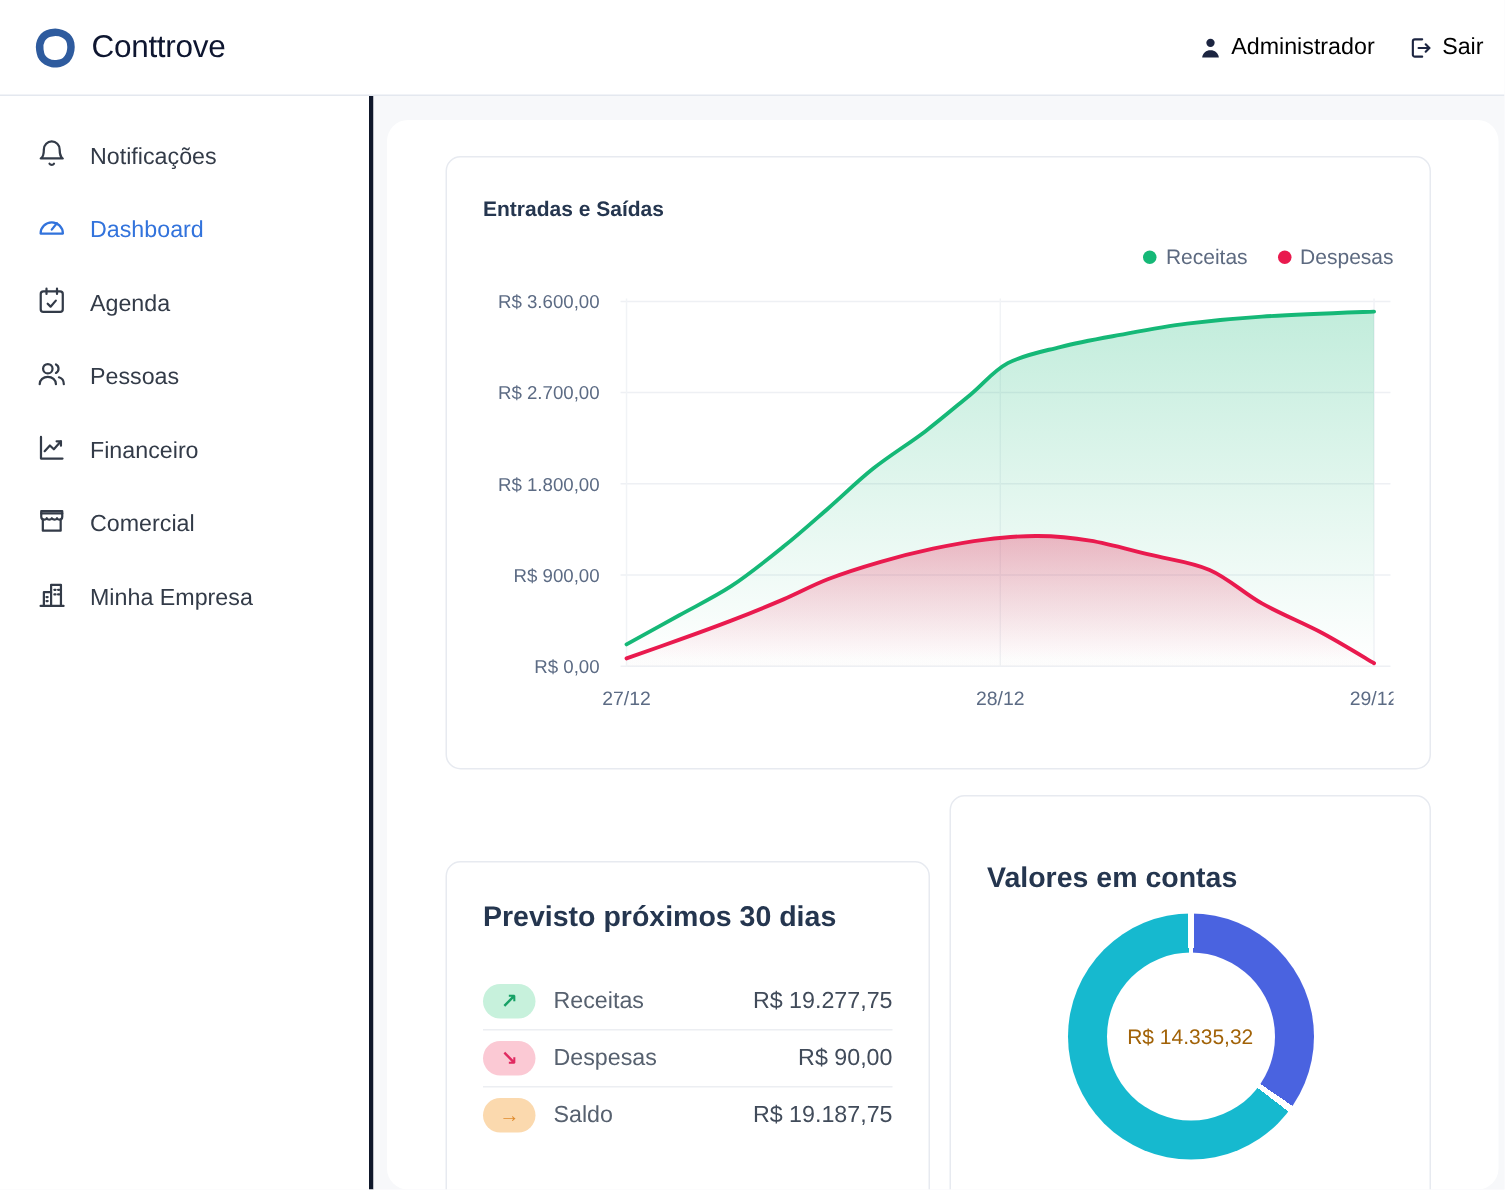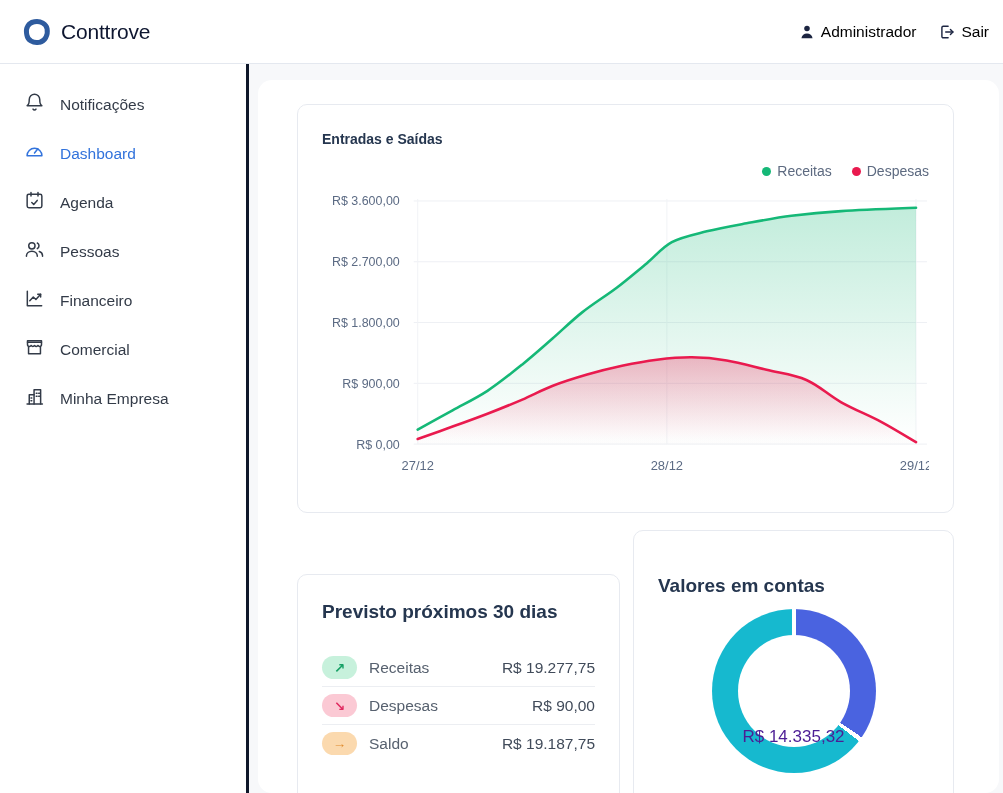--- a/index.html
+++ b/index.html
@@ -72,22 +72,22 @@
     display:flex;align-items:center;justify-content:center;
     font-size:13.5px;font-weight:bold;
   }
   .flabel{margin-left:12px;font-size:15.5px;color:#57616f;}
   .fvalue{margin-left:auto;font-size:15.5px;color:#414b5a;}
 
   .donut-card{flex:1;height:292px;padding:44px 24px;}
   .donut{width:164px;height:164px;border-radius:50%;margin:12px auto 0;position:relative;}
   .donut-hole{
     position:absolute;inset:26px;background:#fff;border-radius:50%;
-    display:flex;align-items:flex-end;justify-content:center;
-    font-size:17px;color:#4c1d95;
+    display:flex;align-items:center;justify-content:center;
+    font-size:14px;color:#a16207;
   }
 </style>
 </head>
 <body>
 
 <div class="app">
 
   <header class="header">
     <div class="logo">
       <span class="logo-mark"></span>

